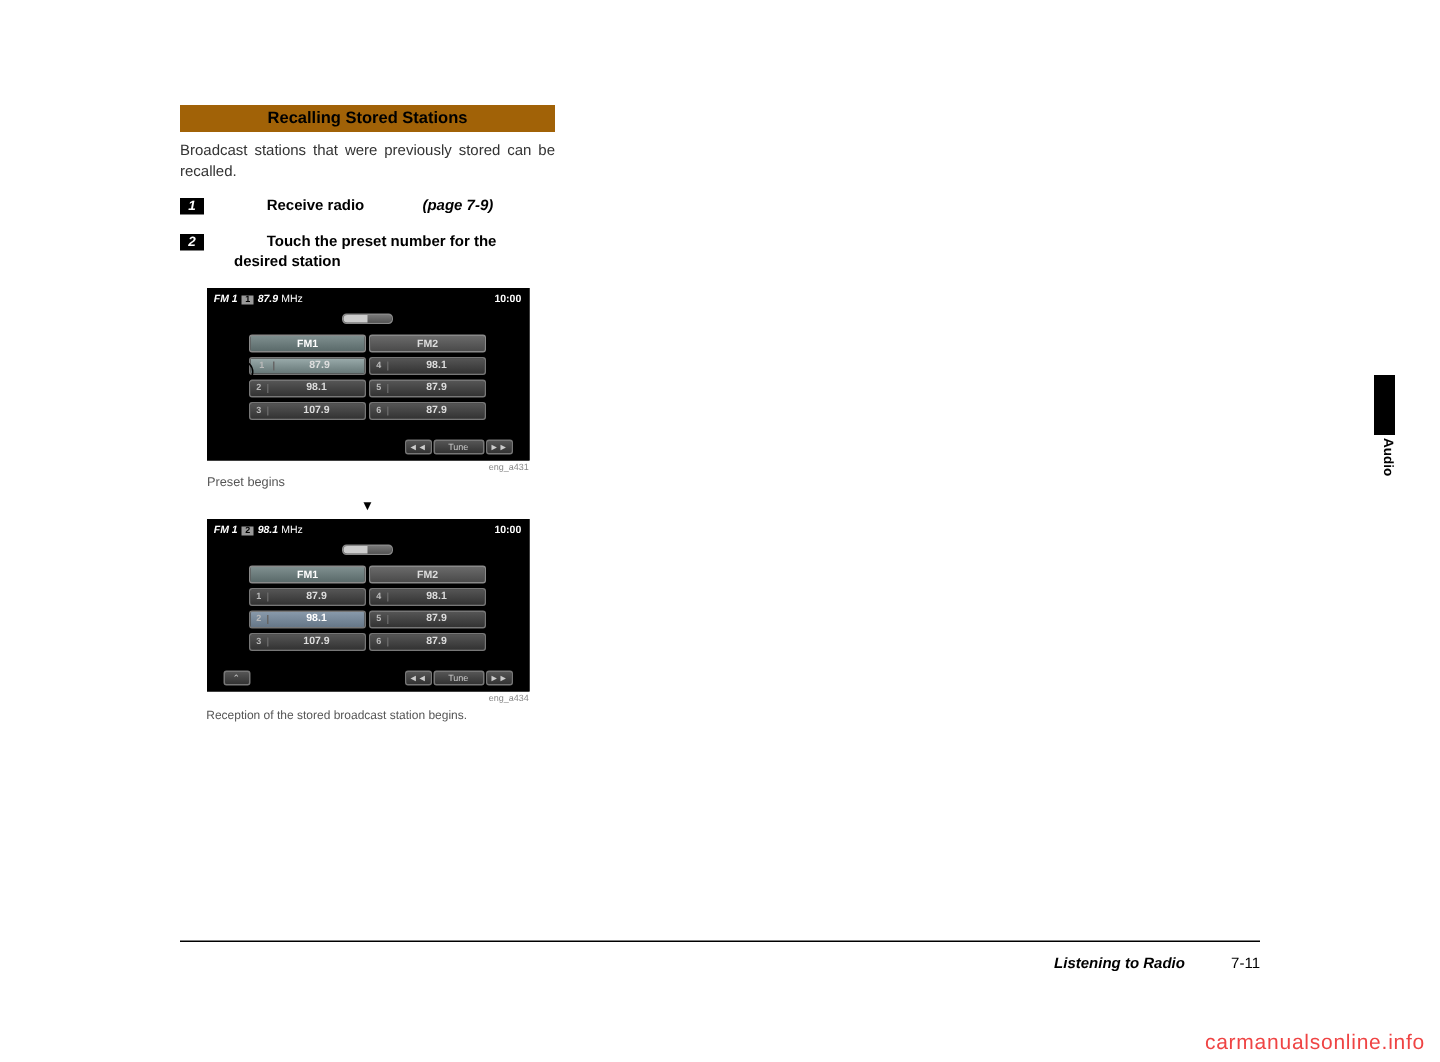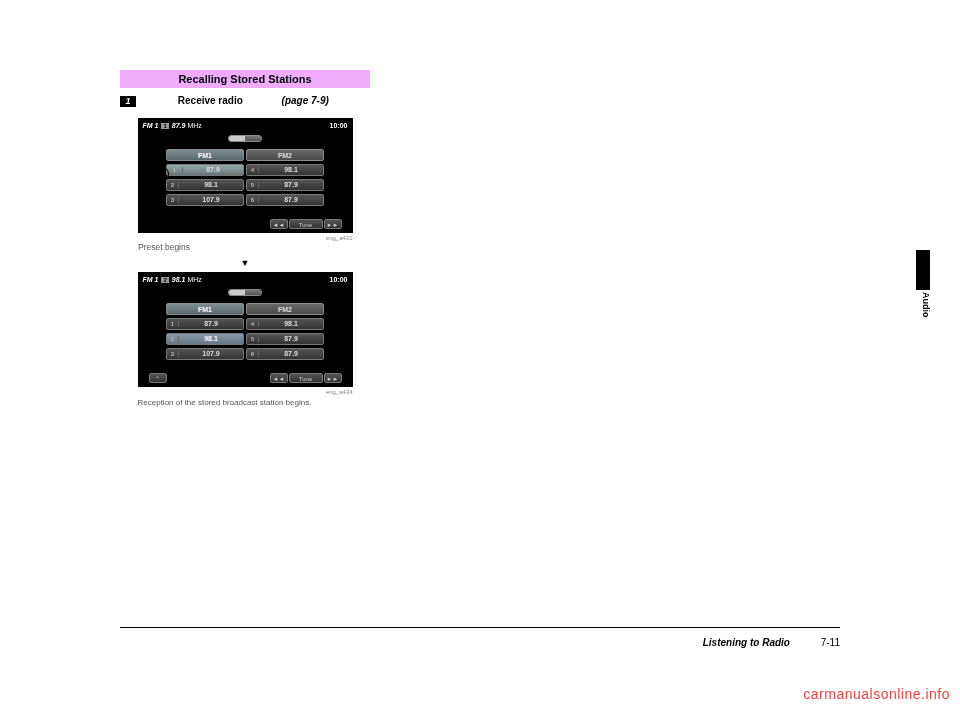--- a/index.html
+++ b/index.html
@@ -15,21 +15,21 @@
     position: absolute;
     top: 70px;
     left: 120px;
     width: 720px;
     height: 560px;
   }
   .col {
     width: 250px;
   }
   .section-heading {
-    background: #f0abfc;
+    background: #a16207;
     text-align: center;
     font-weight: bold;
     font-size: 11px;
     padding: 3px 10px;
     margin-bottom: 6px;
   }
   .body-text {
     font-size: 10px;
     line-height: 1.35;
     text-align: justify;
@@ -230,27 +230,33 @@
     color: #ef4444;
     letter-spacing:0.5px;
   }
 </style>
 </head>
 <body>
 
 <div class="page">
   <div class="col">
     <div class="section-heading">Recalling Stored Stations</div>
+    <div class="body-text">Broadcast stations that were previously stored can be recalled.</div>
 
     <div class="step">
       <span class="step-marker">1</span>
       <span class="bold">Receive radio</span>
       <span class="bold italic">(page 7-9)</span>
     </div>
 
+    <div class="step">
+      <span class="step-marker">2</span>
+      <span class="bold">Touch the preset number for the</span><br>
+      <span class="bold">desired station</span>
+    </div>
 
     <div class="screen-wrap">
       <div class="screen">
         <div class="topbar">
           <span class="src">FM 1</span>
           <span class="preset-ind">1</span>
           <span class="freq">87.9</span>
           <span class="unit">MHz</span>
           <span class="clock">10:00</span>
         </div>

